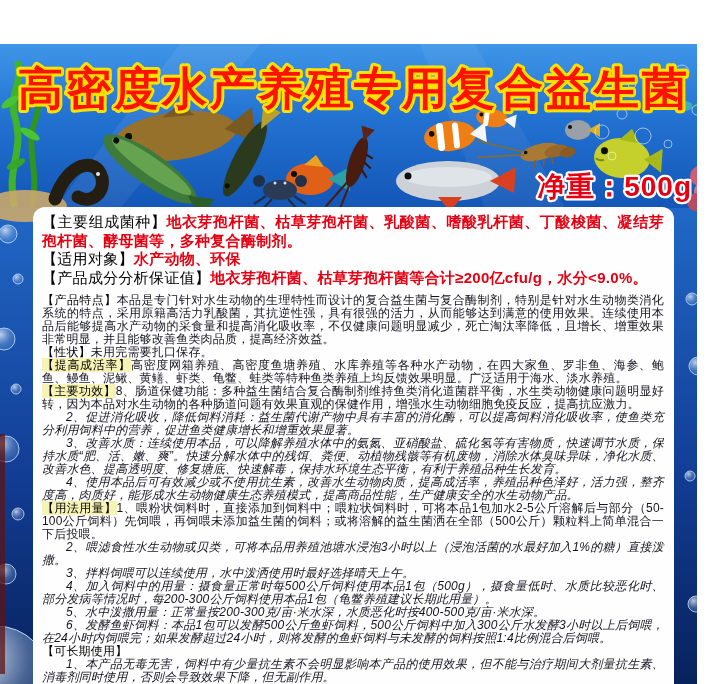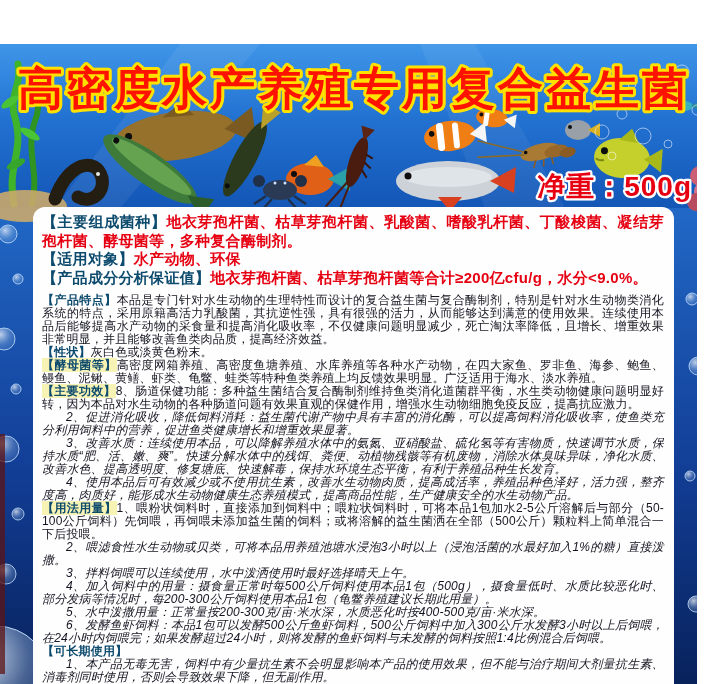--- a/index.html
+++ b/index.html
@@ -7,21 +7,21 @@
   #page{position:relative;width:697px;height:684px;overflow:hidden;background:#0b2d74;margin-top:44px;}
   #bg{position:absolute;left:0;top:0;z-index:0;}
   
   #panel{position:absolute;left:33px;top:163px;width:641px;height:521px;background:#fefefe;
          border-radius:12px 12px 0 0;z-index:2;box-sizing:border-box;padding:6px 10px 0 9px;}
   .lead{margin:0;font-size:15px;line-height:18.6px;font-weight:bold;color:#e60012;
         letter-spacing:.3px;text-align:justify;}
   .para{margin:0;font-size:12px;line-height:13px;color:#141420;text-align:justify;
         letter-spacing:.2px;}
   .para.indent{text-indent:2em;font-style:italic;}
-  .hdr{color:#0c4a6e;font-weight:bold;}
+  .hdr{color:#000000;font-weight:normal;}
   .hdr.hl{background:#f7f3b4;}
   .gap{height:7px;}
   #corner-note{position:absolute;left:576px;top:673px;z-index:4;font-size:12px;
         font-weight:bold;color:#e03020;white-space:nowrap;}
 </style>
 </head>
 <body>
 
 <div id="page">
 
@@ -201,22 +201,22 @@
 
   <div id="panel">
 
     <p class="lead"><span class="hdr">【主要组成菌种】</span><span>地衣芽孢杆菌、枯草芽孢杆菌、乳酸菌、嗜酸乳杆菌、丁酸梭菌、凝结芽孢杆菌、酵母菌等，多种复合酶制剂。</span></p>
     <p class="lead"><span class="hdr">【适用对象】</span><span>水产动物、环保</span></p>
     <p class="lead"><span class="hdr">【产品成分分析保证值】</span><span>地衣芽孢杆菌、枯草芽孢杆菌等合计≥200亿cfu/g，水分&lt;9.0%。</span></p>
 
     <div class="gap"></div>
 
     <p class="para"><span class="hdr">【产品特点】</span><span>本品是专门针对水生动物的生理特性而设计的复合益生菌与复合酶制剂，特别是针对水生动物类消化系统的特点，采用原籍高活力乳酸菌，其抗逆性强，具有很强的活力，从而能够达到满意的使用效果。连续使用本品后能够提高水产动物的采食量和提高消化吸收率，不仅健康问题明显减少，死亡淘汰率降低，且增长、增重效果非常明显，并且能够改善鱼类肉品质，提高经济效益。</span></p>
-    <p class="para"><span class="hdr">【性状】</span><span>灰白色或淡黄色粉末。</span></p>
-    <p class="para"><span class="hdr hl">【酵母菌等】</span><span>高密度网箱养殖、高密度鱼塘养殖、水库养殖等各种水产动物，在四大家鱼、罗非鱼、海参、鲍鱼、鳗鱼、泥鳅、黄鳝、虾类、龟鳖、蛙类等特种鱼类养殖上均反馈效果明显。广泛适用于海水、淡水养殖。</span></p>
+    <p class="para"><span class="hdr">【性状】</span><span>未用完需要扎口保存。</span></p>
+    <p class="para"><span class="hdr hl">【提高成活率】</span><span>高密度网箱养殖、高密度鱼塘养殖、水库养殖等各种水产动物，在四大家鱼、罗非鱼、海参、鲍鱼、鳗鱼、泥鳅、黄鳝、虾类、龟鳖、蛙类等特种鱼类养殖上均反馈效果明显。广泛适用于海水、淡水养殖。</span></p>
 
     <p class="para"><span class="hdr hl">【主要功效】</span><span>8、肠道保健功能：多种益生菌结合复合酶制剂维持鱼类消化道菌群平衡，水生类动物健康问题明显好转，因为本品对水生动物的各种肠道问题有效果直观的保健作用，增强水生动物细胞免疫反应，提高抗应激力。</span></p>
     <p class="para indent">2、促进消化吸收，降低饲料消耗：益生菌代谢产物中具有丰富的消化酶，可以提高饲料消化吸收率，使鱼类充分利用饲料中的营养，促进鱼类健康增长和增重效果显著。</p>
     <p class="para indent">3、改善水质：连续使用本品，可以降解养殖水体中的氨氮、亚硝酸盐、硫化氢等有害物质，快速调节水质，保持水质“肥、活、嫩、爽”。快速分解水体中的残饵、粪便、动植物残骸等有机废物，消除水体臭味异味，净化水质、改善水色、提高透明度、修复塘底、快速解毒，保持水环境生态平衡，有利于养殖品种生长发育。</p>
     <p class="para indent">4、使用本品后可有效减少或不使用抗生素，改善水生动物肉质，提高成活率，养殖品种色泽好，活力强，整齐度高，肉质好，能形成水生动物健康生态养殖模式，提高商品性能，生产健康安全的水生动物产品。</p>
 
     <p class="para"><span class="hdr hl">【用法用量】</span><span>1、喂粉状饲料时，直接添加到饲料中；喂粒状饲料时，可将本品1包加水2-5公斤溶解后与部分（50-100公斤饲料）先饲喂，再饲喂未添加益生菌的饲料；或将溶解的益生菌洒在全部（500公斤）颗粒料上简单混合一下后投喂。</span></p>
     <p class="para indent">2、喂滤食性水生动物或贝类，可将本品用养殖池塘水浸泡3小时以上（浸泡活菌的水最好加入1%的糖）直接泼撒。</p>
     <p class="para indent">3、拌料饲喂可以连续使用，水中泼洒使用时最好选择晴天上午。</p>
     <p class="para indent">4、加入饲料中的用量：摄食量正常时每500公斤饲料使用本品1包（500g），摄食量低时、水质比较恶化时、部分发病等情况时，每200-300公斤饲料使用本品1包（龟鳖养殖建议长期此用量）。</p>

